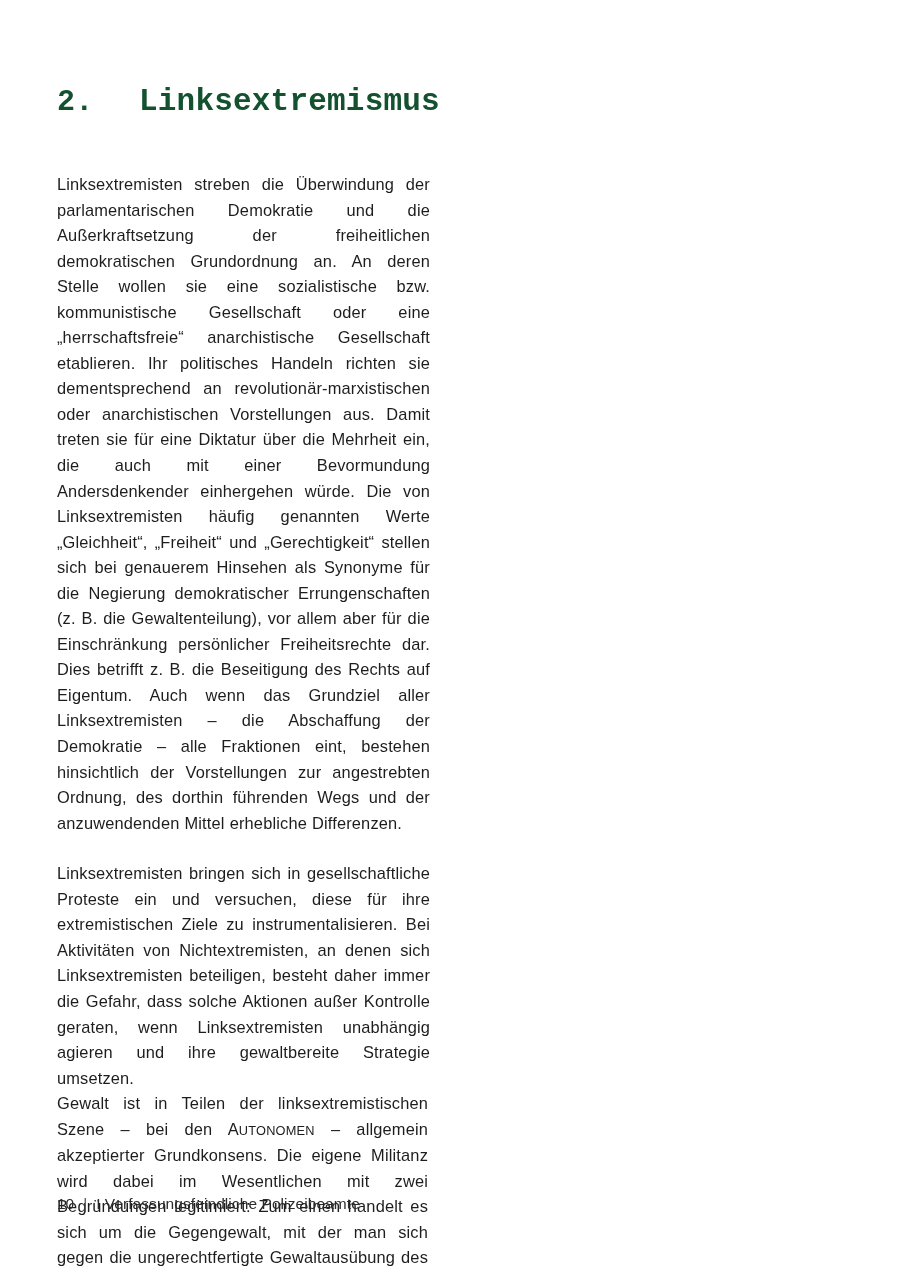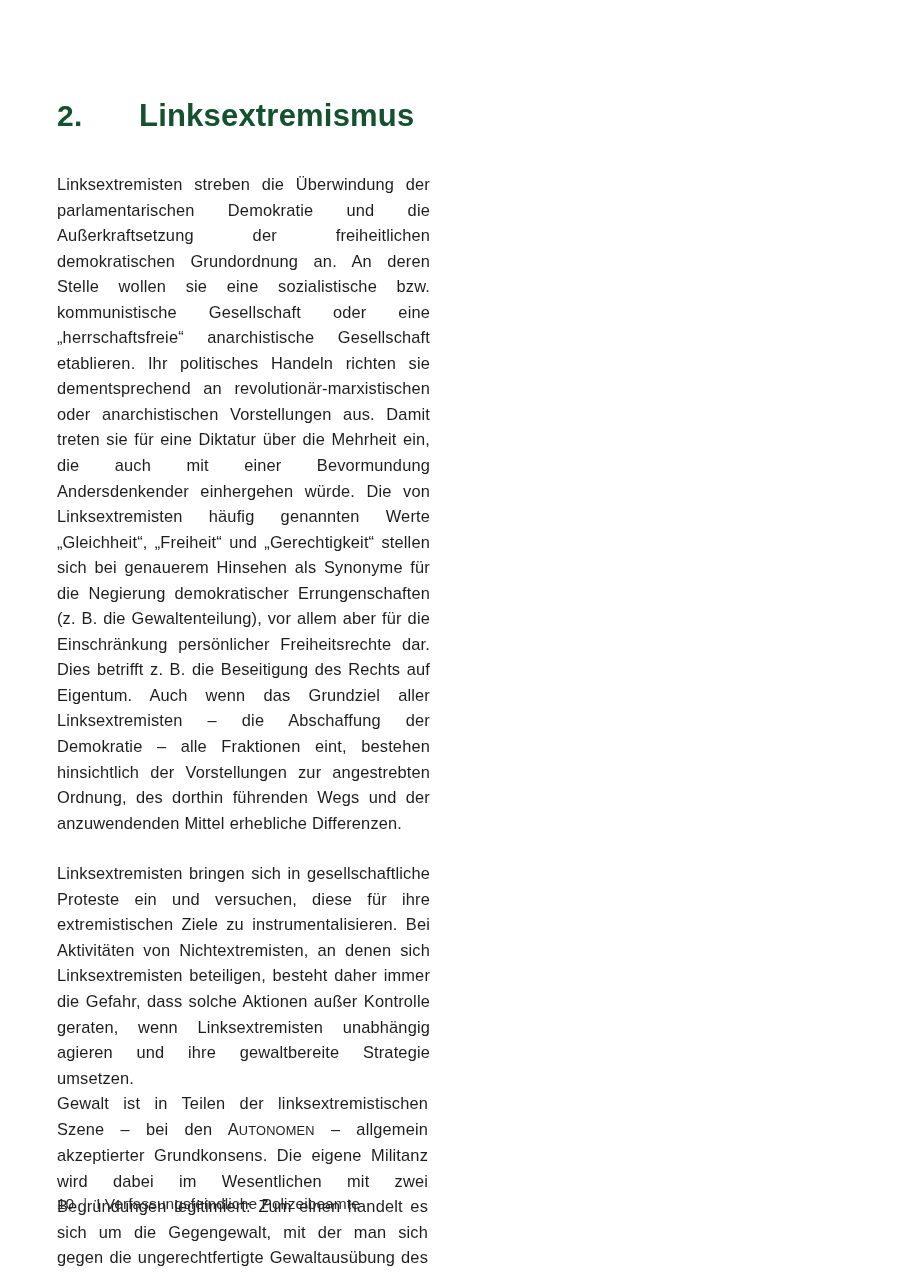--- a/index.html
+++ b/index.html
@@ -22,24 +22,24 @@
     width: 900px;
     height: 1276px;
     background: #ffffff;
     overflow: hidden;
   }
 
   
   .chapter-heading {
     position: absolute;
     left: 57px;
-    top: 76px;
+    top: 62px;
     width: 780px;
     color: #13512f;
-    font-family: Liberation Sans, sans-serif;
+    font-family: Liberation Mono, monospace;
     font-size: 31px;
     line-height: 38px;
     letter-spacing: 0.2px;
     white-space: nowrap;
   }
 
   .chapter-heading .num {
     display: inline-block;
     width: 82px;
     font-size: 30px;

